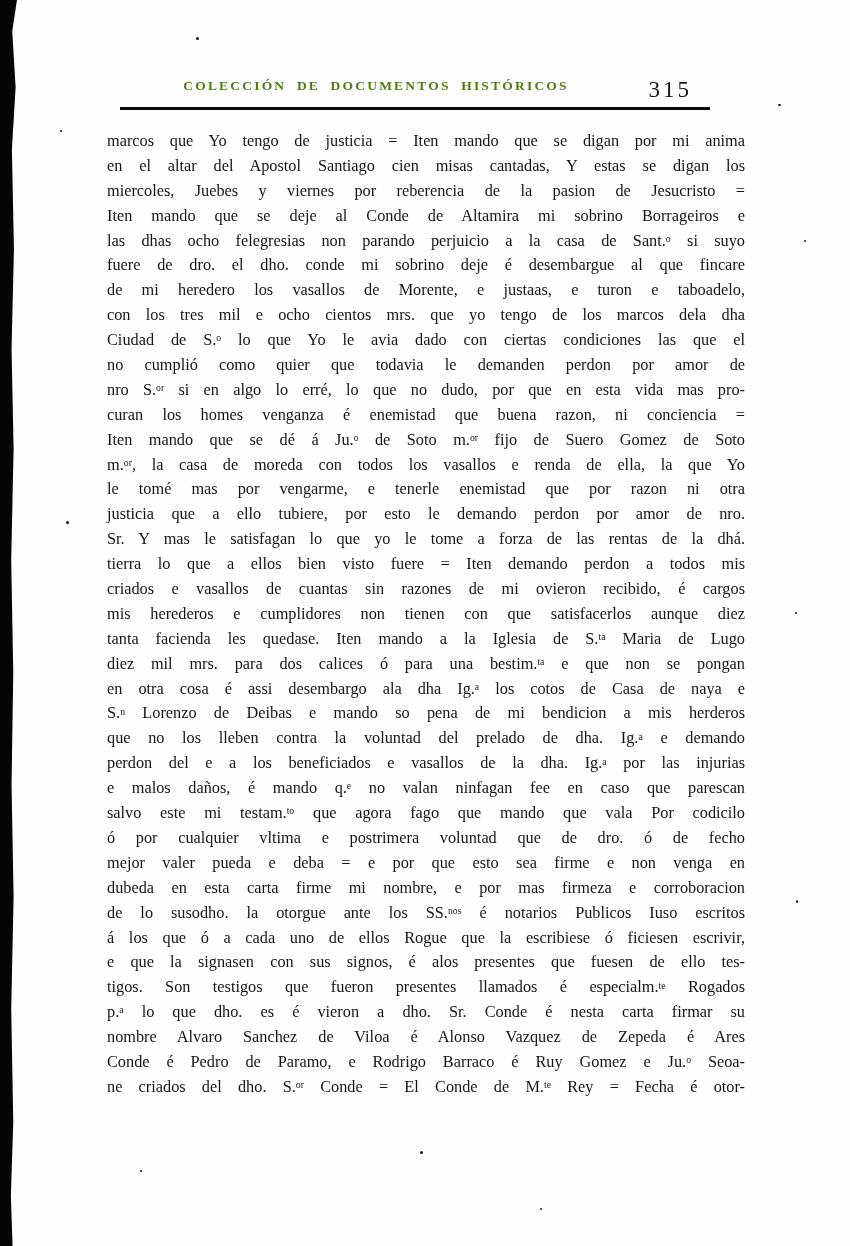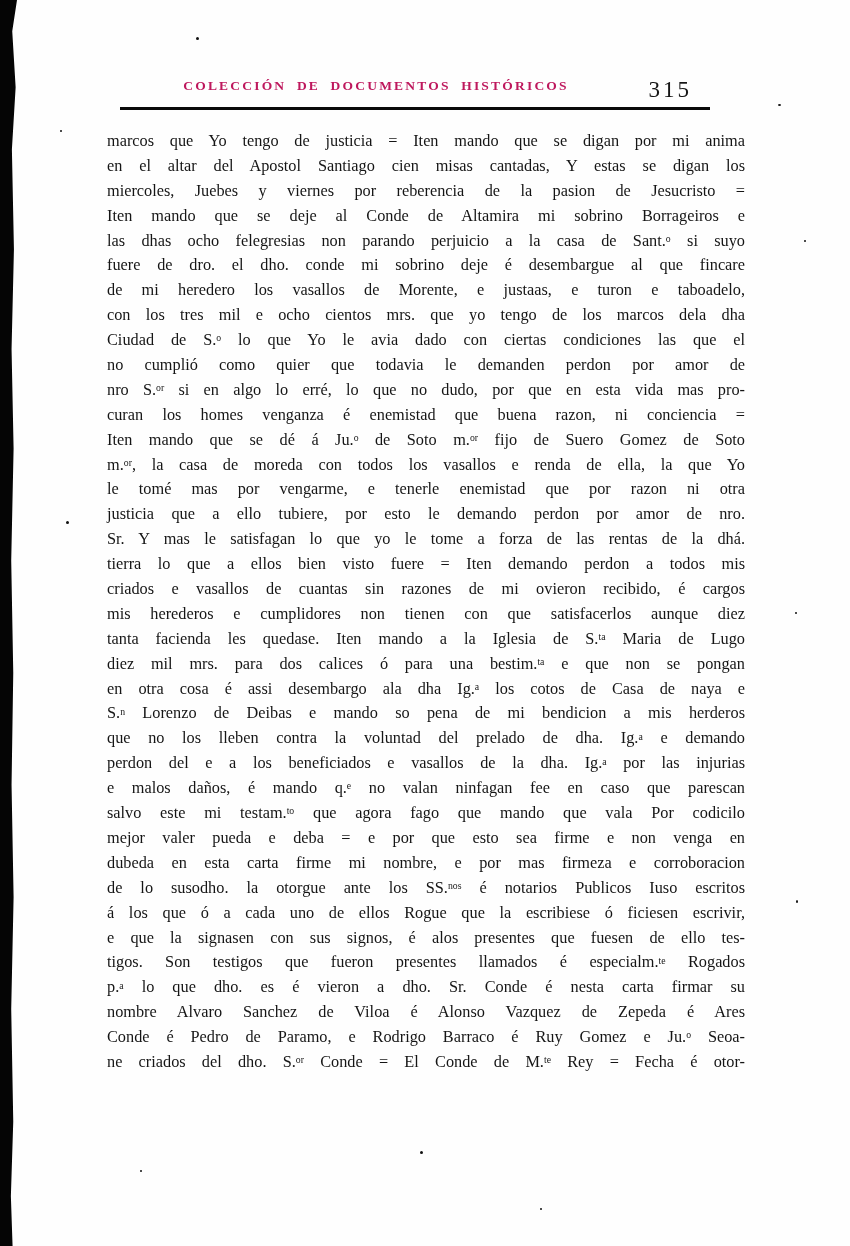--- a/index.html
+++ b/index.html
@@ -39,21 +39,21 @@
   .running-title {
     position: absolute;
     left: 256px;
     top: 0;
     transform: translateX(-50%);
     white-space: nowrap;
     font-size: 13.5px;
     font-weight: 700;
     letter-spacing: 2.2px;
     word-spacing: 5px;
-    color: #be185d;
+    color: #4d7c0f;
   }
   .page-number {
     position: absolute;
     right: 18px;
     top: -1px;
     font-size: 23px;
     letter-spacing: 3px;
     color: #161616;
   }
   .rule {
@@ -138,20 +138,21 @@
       <div class="line">criados e vasallos de cuantas sin razones de mi ovieron recibido, é cargos</div>
       <div class="line">mis herederos e cumplidores non tienen con que satisfacerlos aunque diez</div>
       <div class="line">tanta facienda les quedase. Iten mando a la Iglesia de S.<sup>ta</sup> Maria de Lugo</div>
       <div class="line">diez mil mrs. para dos calices ó para una bestim.<sup>ta</sup> e que non se pongan</div>
       <div class="line">en otra cosa é assi desembargo ala dha Ig.<sup>a</sup> los cotos de Casa de naya e</div>
       <div class="line">S.<sup>n</sup> Lorenzo de Deibas e mando so pena de mi bendicion a mis herderos</div>
       <div class="line">que no los lleben contra la voluntad del prelado de dha. Ig.<sup>a</sup> e demando</div>
       <div class="line">perdon del e a los beneficiados e vasallos de la dha. Ig.<sup>a</sup> por las injurias</div>
       <div class="line">e malos daños, é mando q.<sup>e</sup> no valan ninfagan fee en caso que parescan</div>
       <div class="line">salvo este mi testam.<sup>to</sup> que agora fago que mando que vala Por codicilo</div>
+      <div class="line">ó por cualquier vltima e postrimera voluntad que de dro. ó de fecho</div>
       <div class="line">mejor valer pueda e deba = e por que esto sea firme e non venga en</div>
       <div class="line">dubeda en esta carta firme mi nombre, e por mas firmeza e corroboracion</div>
       <div class="line">de lo susodho. la otorgue ante los SS.<sup>nos</sup> é notarios Publicos Iuso escritos</div>
       <div class="line">á los que ó a cada uno de ellos Rogue que la escribiese ó ficiesen escrivir,</div>
       <div class="line">e que la signasen con sus signos, é alos presentes que fuesen de ello tes-</div>
       <div class="line">tigos. Son testigos que fueron presentes llamados é especialm.<sup>te</sup> Rogados</div>
       <div class="line">p.<sup>a</sup> lo que dho. es é vieron a dho. Sr. Conde é nesta carta firmar su</div>
       <div class="line">nombre Alvaro Sanchez de Viloa é Alonso Vazquez de Zepeda é Ares</div>
       <div class="line">Conde é Pedro de Paramo, e Rodrigo Barraco é Ruy Gomez e Ju.<sup>o</sup> Seoa-</div>
       <div class="line">ne criados del dho. S.<sup>or</sup> Conde = El Conde de M.<sup>te</sup> Rey = Fecha é otor-</div>

